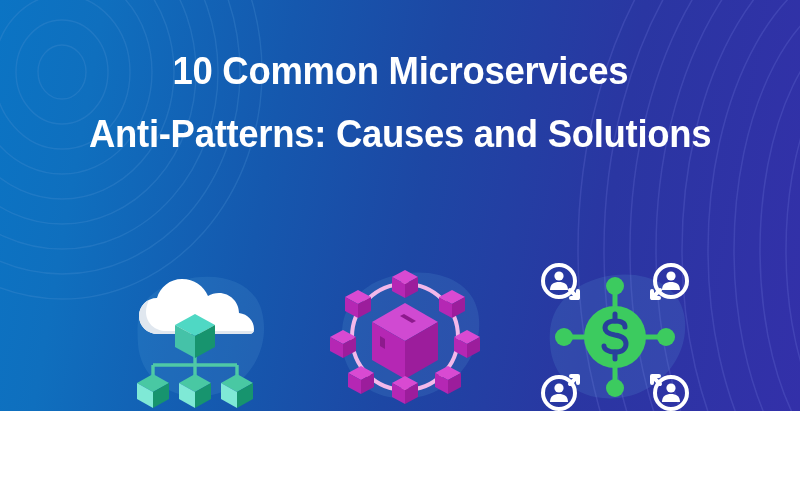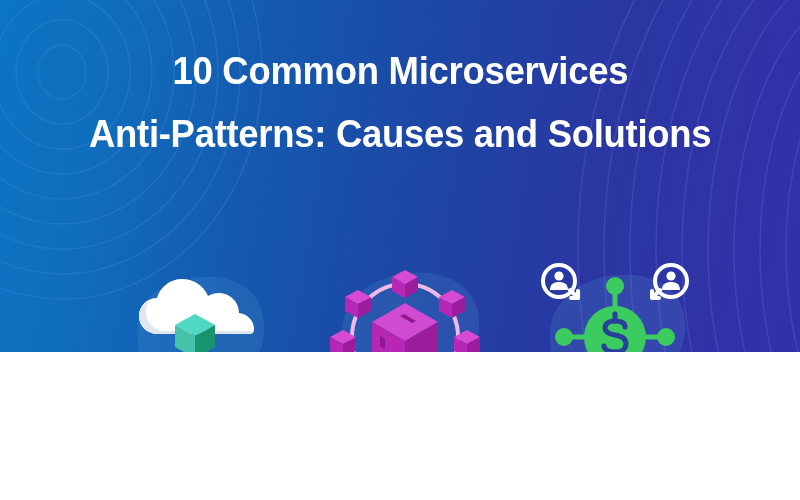--- a/index.html
+++ b/index.html
@@ -3,21 +3,21 @@
 <meta charset="utf-8">
 <style>
   html, body {
     margin: 0;
     padding: 0;
     background: #ffffff;
   }
   #banner {
     position: relative;
     width: 800px;
-    height: 352px;
+    height: 411px;
     overflow: hidden;
     font-family: "Liberation Sans", sans-serif;
     text-decoration: underline;
   }
   .bg-gradient {
     position: absolute;
     inset: 0;
     background: linear-gradient(100deg,
                 #0b74c4 0%,
                 #0f6fbe 12%,

